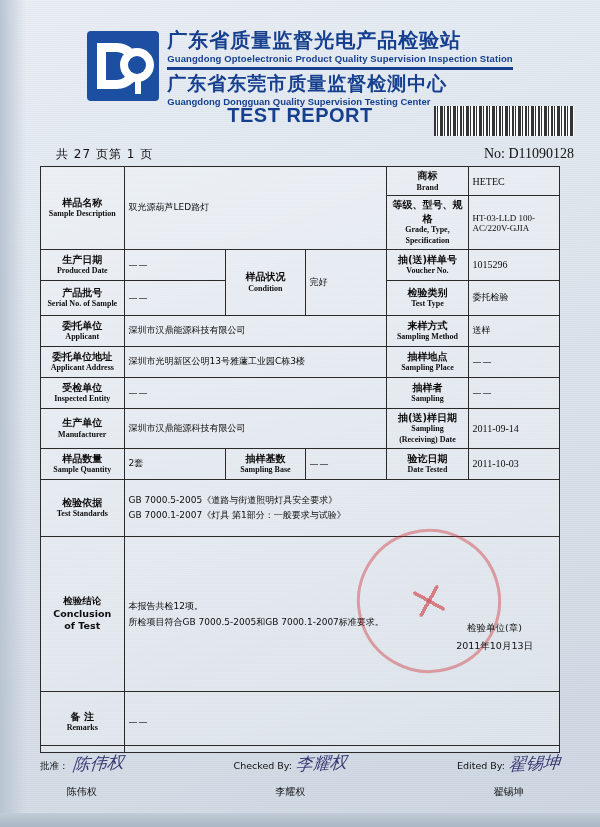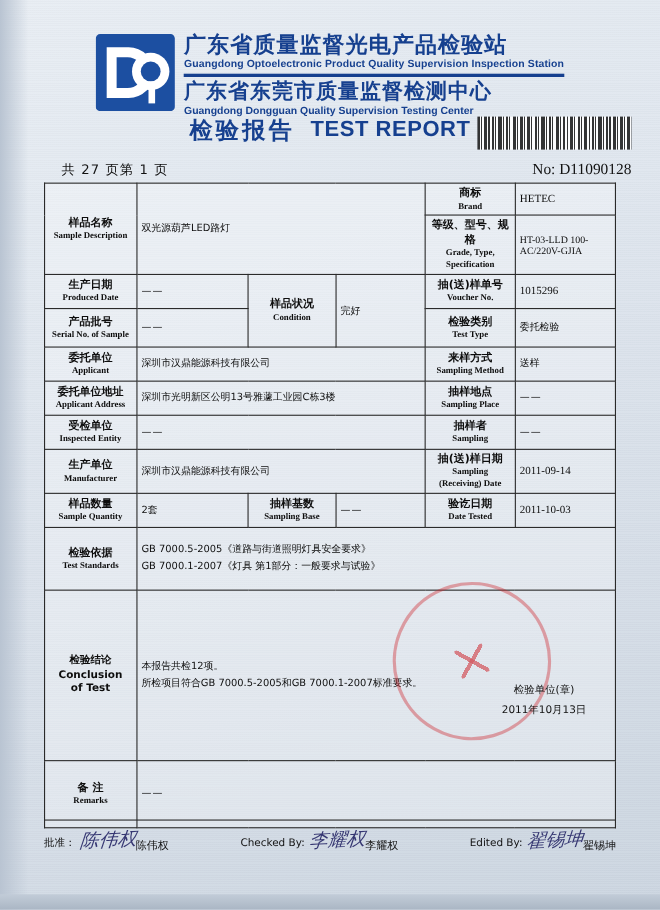--- a/index.html
+++ b/index.html
@@ -149,21 +149,21 @@
       linear-gradient(45deg,transparent 45%,rgba(206,38,45,.75) 45%,rgba(206,38,45,.75) 55%,transparent 55%),
       linear-gradient(-45deg,transparent 45%,rgba(206,38,45,.75) 45%,rgba(206,38,45,.75) 55%,transparent 55%);
   }
   .remarks-cell{height:56px;}
   
   .foot{
     position:absolute;left:40px;right:40px;top:752px;
     display:flex;justify-content:space-between;align-items:flex-start;
     font-size:9.5px;color:#111;
   }
-  .foot-block{display:flex;flex-direction:row;gap:0;}
+  .foot-block{display:flex;flex-direction:column;gap:0;}
   .foot-top{display:flex;align-items:baseline;gap:4px;}
   .foot-lbl{
     font-family:"DejaVu Sans", sans-serif;font-size:9.5px;white-space:nowrap;
   }
   .sig{
     font-family:"DejaVu Serif", serif;
     font-size:17px;color:#1a1a5e;
     font-style:italic;
     transform:skewX(-8deg) rotate(-3deg);
     opacity:.85;
@@ -206,21 +206,20 @@
     <div class="header-text">
       <div class="cn-line1">广东省质量监督光电产品检验站</div>
       <div class="en-line1">Guangdong Optoelectronic Product Quality Supervision Inspection Station</div>
       <div class="blue-bar"></div>
       <div class="cn-line2">广东省东莞市质量监督检测中心</div>
       <div class="en-line2">Guangdong Dongguan Quality Supervision Testing Center</div>
     </div>
   </div>
 
   <div class="title-row">
-    <div class="title-cn">检验报告</div>
     <div class="title-en">TEST REPORT</div>
   </div>
   <div class="barcode"></div>
 
   <div class="meta-row">
     <div class="meta-left">共 27 页第 1 页</div>
     <div class="meta-right">No: D11090128</div>
   </div>
 
   <div class="tbl-wrap">

